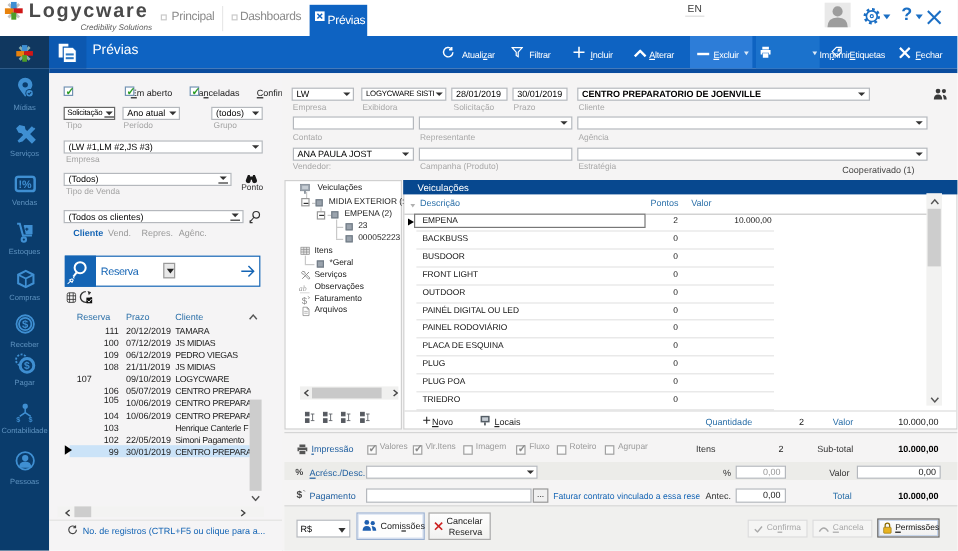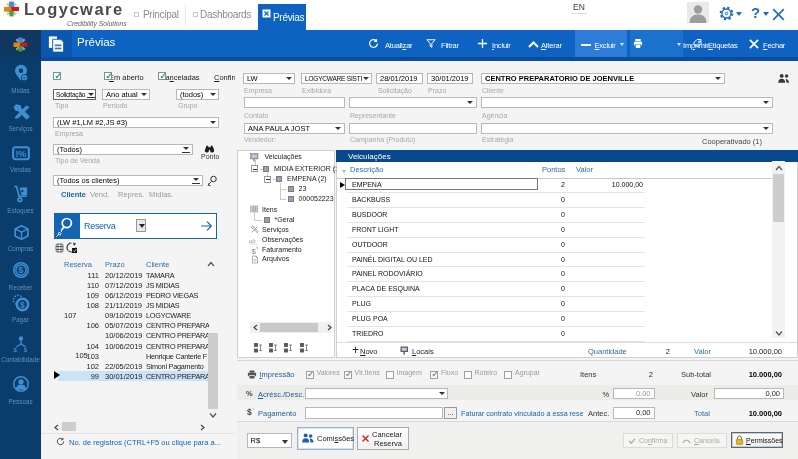--- a/index.html
+++ b/index.html
@@ -221,21 +221,21 @@
 <div class="field abs" style="left:53px;top:175px;width:150px;height:11px">(Todos os clientes)<div class="abs" style="right:2px;top:1px;width:8px;height:7px;border-bottom:1px solid #333">
       <div class="abs" style="left:1px;top:1px;border:3px solid transparent;border-top:3.5px solid #333"></div>
     </div></div>
 <svg class="abs" style="left:207px;top:175px" width="11" height="12" viewBox="0 0 22 24" fill="none" stroke="#333" stroke-width="2">
     <circle cx="13" cy="8" r="5.5"></circle>
     <path d="M9 12.5 L2 20.5 M3 17 v4 h4" stroke-width="1.8"></path>
   </svg>
 <div class="abs" style="left:61px;top:190px;font-size:7.5px;color:#1464b4;font-weight:bold">Cliente</div>
 <div class="abs" style="left:90px;top:190px;font-size:7.5px;color:#9a9a9a">Vend.</div>
 <div class="abs" style="left:118px;top:190px;font-size:7.5px;color:#9a9a9a">Repres.</div>
-<div class="abs" style="left:149px;top:190px;font-size:7.5px;color:#9a9a9a">Mídias.</div>
+<div class="abs" style="left:149px;top:190px;font-size:7.5px;color:#9a9a9a">Agênc.</div>
 
 <div class="abs" style="left:54px;top:213px;width:163px;height:26px;background:#fff;border:1.5px solid #1464b4"></div>
 <div class="abs" style="left:54px;top:213px;width:26px;height:26px;background:#1464b4"></div>
 <svg class="abs" style="left:59px;top:216px" width="17" height="17" viewBox="0 0 24 24" fill="none" stroke="#fff" stroke-width="2.4">
     <circle cx="11" cy="10" r="6.5"></circle>
     <path d="M7 15.5 L3 20.5"></path>
   </svg>
 <svg class="abs" style="left:55px;top:230px" width="8" height="8" viewBox="0 0 12 12" fill="#fff">
     <path d="M2 10 l4-4 m-1.5-1 l3-1.5 1.5 1.5 -1.5 3 z M9 1.5 l1.5 1.5" stroke="#fff" stroke-width="1.3" fill="none"></path>
   </svg>
@@ -260,36 +260,36 @@
 <div class="abs" style="left:64px;top:260px;font-size:7.5px;color:#2a6fa8">Reserva</div>
 <div class="abs" style="left:105px;top:260px;font-size:7.5px;color:#2a6fa8">Prazo</div>
 <div class="abs" style="left:146px;top:260px;font-size:7.5px;color:#2a6fa8">Cliente</div>
 <svg class="abs" style="left:207px;top:261px" width="8" height="6" viewBox="0 0 8 6">
     <path d="M1 5 L4 1.5 L7 5" fill="none" stroke="#555" stroke-width="1.2"></path>
   </svg>
 <div class="abs" style="left:58px;top:370.5px;width:150px;height:10px;background:#cbe3f8"></div>
 <div class="abs" style="left:64px;top:270.5px;width:35px;text-align:right;font-size:7.5px;color:#222">111</div>
 <div class="abs" style="left:105px;top:270.5px;font-size:7.5px;color:#222">20/12/2019</div>
 <div class="abs" style="left:146px;top:270.5px;width:63px;overflow:hidden;white-space:nowrap;font-size:7.3px;letter-spacing:-0.25px;color:#222">TAMARA</div>
-<div class="abs" style="left:64px;top:280.6px;width:35px;text-align:right;font-size:7.5px;color:#222">110</div>
+<div class="abs" style="left:64px;top:280.6px;width:35px;text-align:right;font-size:7.5px;color:#222">100</div>
 <div class="abs" style="left:105px;top:280.6px;font-size:7.5px;color:#222">07/12/2019</div>
 <div class="abs" style="left:146px;top:280.6px;width:63px;overflow:hidden;white-space:nowrap;font-size:7.3px;letter-spacing:-0.25px;color:#222">JS MIDIAS</div>
 <div class="abs" style="left:64px;top:290.8px;width:35px;text-align:right;font-size:7.5px;color:#222">109</div>
 <div class="abs" style="left:105px;top:290.8px;font-size:7.5px;color:#222">06/12/2019</div>
 <div class="abs" style="left:146px;top:290.8px;width:63px;overflow:hidden;white-space:nowrap;font-size:7.3px;letter-spacing:-0.25px;color:#222">PEDRO VIEGAS</div>
 <div class="abs" style="left:64px;top:300.9px;width:35px;text-align:right;font-size:7.5px;color:#222">108</div>
 <div class="abs" style="left:105px;top:300.9px;font-size:7.5px;color:#222">21/11/2019</div>
 <div class="abs" style="left:146px;top:300.9px;width:63px;overflow:hidden;white-space:nowrap;font-size:7.3px;letter-spacing:-0.25px;color:#222">JS MIDIAS</div>
 <div class="abs" style="left:64px;top:311.1px;width:35px;font-size:7.5px;color:#222">107</div>
 <div class="abs" style="left:105px;top:311.1px;font-size:7.5px;color:#222">09/10/2019</div>
 <div class="abs" style="left:146px;top:311.1px;width:63px;overflow:hidden;white-space:nowrap;font-size:7.3px;letter-spacing:-0.25px;color:#222">LOGYCWARE</div>
 <div class="abs" style="left:64px;top:321.2px;width:35px;text-align:right;font-size:7.5px;color:#222">106</div>
 <div class="abs" style="left:105px;top:321.2px;font-size:7.5px;color:#222">05/07/2019</div>
 <div class="abs" style="left:146px;top:321.2px;width:63px;overflow:hidden;white-space:nowrap;font-size:7.3px;letter-spacing:-0.25px;color:#222">CENTRO PREPARAT</div>
-<div class="abs" style="left:64px;top:351px;width:35px;text-align:center;font-size:7.5px;color:#222">105</div>
+<div class="abs" style="left:64px;top:329px;width:35px;text-align:right;font-size:7.5px;color:#222">105</div>
 <div class="abs" style="left:105px;top:331.4px;font-size:7.5px;color:#222">10/06/2019</div>
 <div class="abs" style="left:146px;top:331.4px;width:63px;overflow:hidden;white-space:nowrap;font-size:7.3px;letter-spacing:-0.25px;color:#222">CENTRO PREPARAT</div>
 <div class="abs" style="left:64px;top:341.6px;width:35px;text-align:right;font-size:7.5px;color:#222">104</div>
 <div class="abs" style="left:105px;top:341.6px;font-size:7.5px;color:#222">10/06/2019</div>
 <div class="abs" style="left:146px;top:341.6px;width:63px;overflow:hidden;white-space:nowrap;font-size:7.3px;letter-spacing:-0.25px;color:#222">CENTRO PREPARAT</div>
 <div class="abs" style="left:64px;top:351.7px;width:35px;text-align:right;font-size:7.5px;color:#222">103</div>
 <div class="abs" style="left:146px;top:351.7px;width:63px;overflow:hidden;white-space:nowrap;font-size:7.3px;letter-spacing:-0.25px;color:#222">Henrique Canterle F</div>
 <div class="abs" style="left:64px;top:361.9px;width:35px;text-align:right;font-size:7.5px;color:#222">102</div>
 <div class="abs" style="left:105px;top:361.9px;font-size:7.5px;color:#222">22/05/2019</div>
 <div class="abs" style="left:146px;top:361.9px;width:63px;overflow:hidden;white-space:nowrap;font-size:7.3px;letter-spacing:-0.25px;color:#222">Simoni Pagamento</div>

